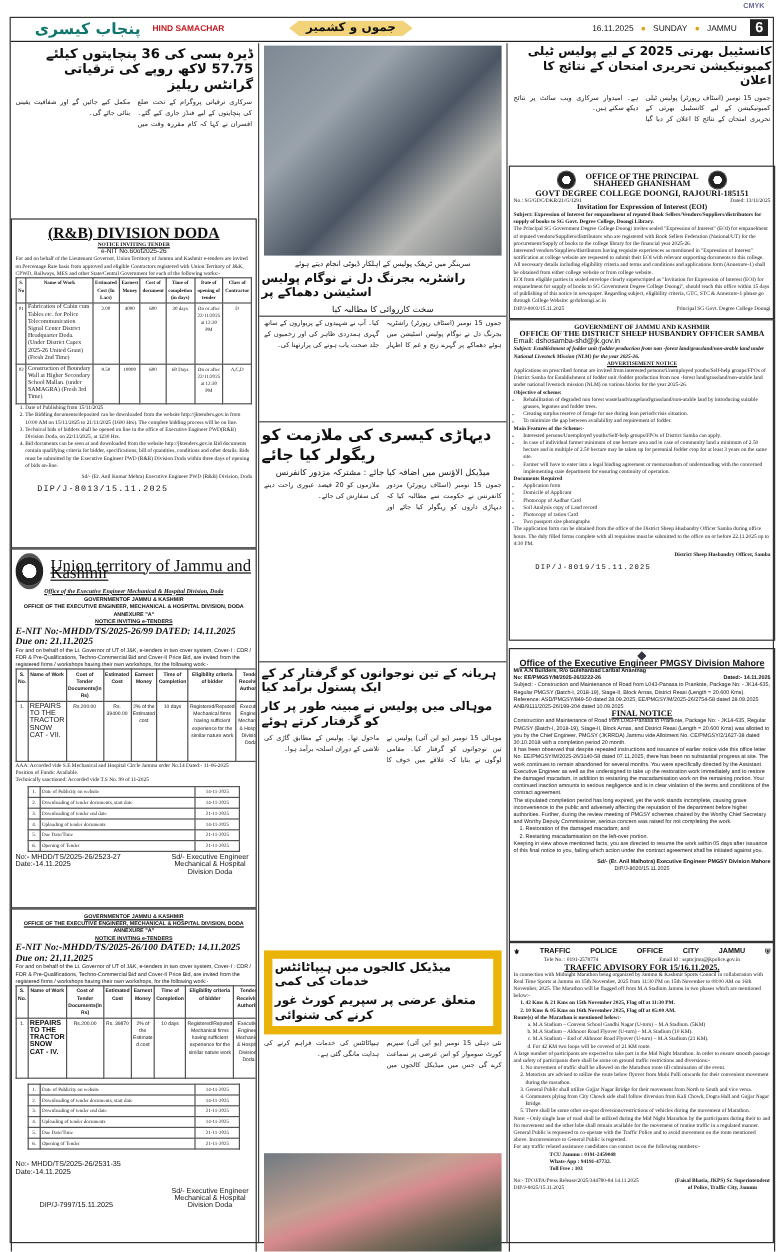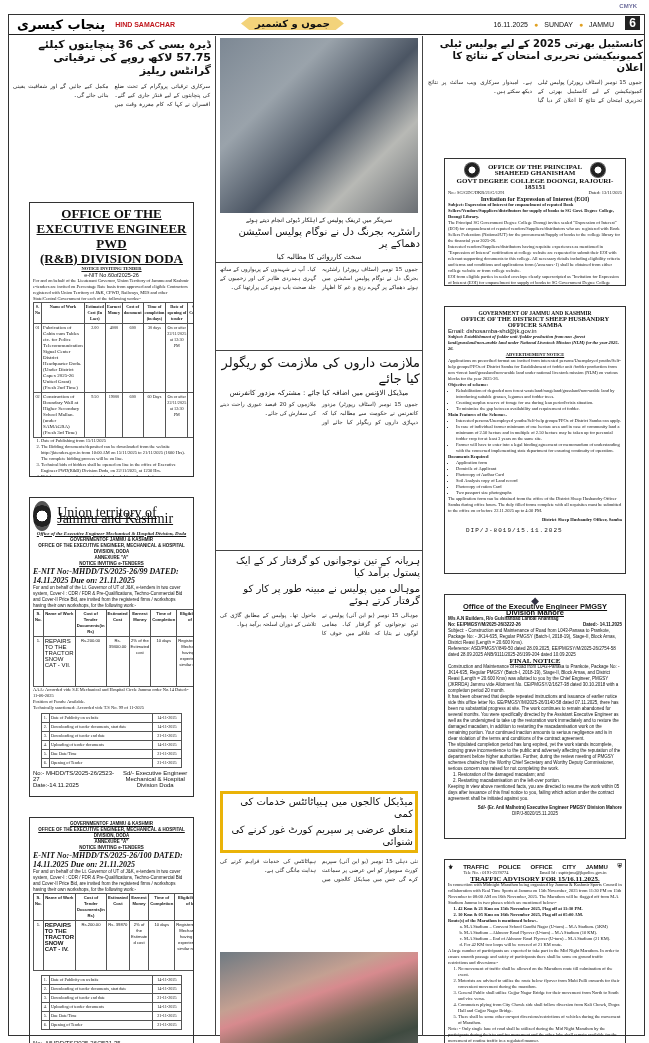--- a/index.html
+++ b/index.html
@@ -1,34 +1,34 @@
 <!DOCTYPE html>
 <html><head>
 <meta charset="utf-8">
 <style>
 *{box-sizing:border-box;margin:0;padding:0}
 body{width:649px;height:1043px;background:#fff;font-family:"Liberation Serif",serif;color:#111;position:relative;overflow:hidden}
 .cmyk{position:absolute;right:12px;top:3px;font:bold 6px "Liberation Sans",sans-serif;color:#6a6a9a}
 .page{position:absolute;left:8px;top:14px;width:637px;height:1022px;border:1px solid #333}
 .mast{position:absolute;left:0;top:0;width:100%;height:20px;border-bottom:1.5px solid #222;display:flex;align-items:center}
-.logo{color:#000000;font:bold 13px "DejaVu Sans",sans-serif;margin-left:8px;direction:rtl}
+.logo{color:#0f766e;font:bold 13px "DejaVu Sans",sans-serif;margin-left:20px;direction:rtl}
 .brand{color:#c0161c;font:bold 7px "Liberation Sans",sans-serif;margin-left:10px}
 .section{position:absolute;left:232px;top:2px;background:#f3d37a;padding:1px 14px;font:bold 10px "DejaVu Sans",sans-serif;clip-path:polygon(8% 0,92% 0,100% 50%,92% 100%,8% 100%,0 50%)}
 .dateline{position:absolute;right:30px;top:6px;font:7px "Liberation Sans",sans-serif}
 .dateline .dot{color:#e0a020;margin:0 6px}
 .pgno{position:absolute;right:4px;top:1px;background:#222;color:#fff;font:bold 12px "Liberation Sans",sans-serif;padding:0 4px}
 .col{position:absolute;top:21px}
 .c1{left:0;width:205px}
 .c2{left:206px;width:208px;border-left:1px solid #444;border-right:1px solid #444;height:1000px}
 .c3{left:415px;width:222px}
 .urdu{direction:rtl;font-family:"DejaVu Sans",sans-serif;text-align:right}
 .hl{font-size:11px;font-weight:bold;padding:2px 3px;line-height:1.2}
-.hl2{font-size:13px;font-weight:normal;padding:2px;line-height:1.2;text-align:right}
+.hl2{font-size:13px;font-weight:bold;padding:2px;line-height:1.2;text-align:left}
 .body-u{font-size:5.5px;line-height:9px;color:#222;column-count:2;column-gap:6px;padding:2px 4px;text-align:justify}
-.box{border:1.5px solid #333;margin:20px;padding:3px;font-size:4.5px;line-height:6px}
+.box{border:1.5px solid #333;margin:0;padding:3px;font-size:4.5px;line-height:6px}
 .tt{text-align:center;font-weight:bold}
 .big1{font-size:13px;text-decoration:underline;text-align:center;font-weight:bold;line-height:15px}
 table{border-collapse:collapse;width:100%}
 td,th{border:0.6px solid #555;font-size:4.2px;padding:1px;vertical-align:top;text-align:center}
 td.l{text-align:left}
 .photo{background:linear-gradient(135deg,#7d8894 0%,#9aa3ab 30%,#4b5563 55%,#b8b9b5 75%,#6b6f74 100%);margin:2px 4px}
 .photo2{background:linear-gradient(160deg,#6f7a82 0%,#c4a092 35%,#d78a8e 45%,#7a6a5a 65%,#3f4a40 85%,#5a5e5a 100%);margin:2px 4px}
 .cap{font-size:6px;text-align:center;padding:1px;direction:rtl;font-family:"DejaVu Sans",sans-serif}
 .sig{text-align:right;font-size:4.5px;margin-top:3px}
 .dip{font:7px "Liberation Mono",monospace;letter-spacing:1px;padding:4px 18px}
@@ -54,21 +54,20 @@
       <span>16.11.2025</span><span class="dot">●</span><span>SUNDAY</span><span class="dot">●</span><span>JAMMU</span>
     </span>
     <span class="pgno">6</span>
   </div>
 
   <div class="col c1">
     <div class="urdu hl">ڈیرہ بسی کی 36 پنچایتوں کیلئے 57.75 لاکھ روپے کی ترقیاتی گرانٹس ریلیز</div>
     <div class="urdu body-u" style="height:102px;overflow:hidden">سرکاری ترقیاتی پروگرام کے تحت ضلع کی پنچایتوں کے لیے فنڈز جاری کیے گئے۔ افسران نے کہا کہ کام مقررہ وقت میں مکمل کیے جائیں گے اور شفافیت یقینی بنائی جائے گی۔</div>
 
     <div class="box" style="height:275px;overflow:hidden">
-      <div class="big1">OFFICE OF THE EXECUTIVE ENGINEER PWD</div>
       <div class="big1">(R&amp;B) DIVISION DODA</div>
       <div class="tt" style="text-decoration:underline">NOTICE INVITING TENDER</div>
       <div class="tt sans" style="font-weight:normal;font-size:5.5px">e-NIT No.60of2025-26</div>
       <div>For and on behalf of the Lieutenant Governor, Union Territory of Jammu and Kashmir e-tenders are invited on Percentage Rate basis from approved and eligible Contractors registered with Union Territory of J&amp;K, CPWD, Railways, MES and other State/Central Government for each of the following works:-</div>
       <table>
         <tbody>
             <tr>
           <th>S. No</th>
           <th>Name of Work</th>
           <th>Estimated Cost (In Lacs)</th>
@@ -270,28 +269,28 @@
     </div>
   </div>
 
   <div class="col c2">
     <div class="photo" style="height:175px"></div>
     <div class="cap">سرینگر میں ٹریفک پولیس کے اہلکار ڈیوٹی انجام دیتے ہوئے</div>
     <div class="urdu hl2" style="font-size:10px">راشٹریہ بجرنگ دل نے نوگام پولیس اسٹیشن دھماکے پر</div>
     <div class="urdu" style="font-size:7px;text-align:center;border-bottom:1px solid #444;padding:1px">سخت کارروائی کا مطالبہ کیا</div>
     <div class="urdu body-u" style="height:85px;overflow:hidden">جموں 15 نومبر (اسٹاف رپورٹر) راشٹریہ بجرنگ دل نے نوگام پولیس اسٹیشن میں ہوئے دھماکے پر گہرے رنج و غم کا اظہار کیا۔ آپ نے شہیدوں کے پریواروں کے ساتھ گہری ہمدردی ظاہر کی اور زخمیوں کے جلد صحت یاب ہونے کی پرارتھنا کی۔</div>
     <div class="hr"></div>
-    <div class="urdu hl2">ملازمت داروں کی ملازمت کو ریگولر کیا جائے</div>
+    <div class="urdu hl2">دیہاڑی کیسری کی ملازمت کو ریگولر کیا جائے</div>
     <div class="urdu" style="font-size:7px;text-align:center;padding:1px">میڈیکل الاؤنس میں اضافہ کیا جائے : مشترکہ مزدور کانفرنس</div>
     <div class="urdu body-u" style="height:150px;overflow:hidden">جموں 15 نومبر (اسٹاف رپورٹر) مزدور کانفرنس نے حکومت سے مطالبہ کیا کہ دیہاڑی داروں کو ریگولر کیا جائے اور ملازموں کو 20 فیصد عبوری راحت دینے کی سفارش کی جائے۔</div>
     <div class="hr"></div>
     <div class="urdu hl2" style="font-size:10px">ہریانہ کے تین نوجوانوں کو گرفتار کر کے ایک پستول برآمد کیا</div>
     <div class="urdu hl2" style="font-size:10px">موہالی میں پولیس نے مبینہ طور پر کار کو گرفتار کرتے ہوئے</div>
     <div class="urdu body-u" style="height:180px;overflow:hidden">موہالی 15 نومبر (یو این آئی) پولیس نے تین نوجوانوں کو گرفتار کیا۔ مقامی لوگوں نے بتایا کہ علاقے میں خوف کا ماحول تھا۔ پولیس کے مطابق گاڑی کی تلاشی کے دوران اسلحہ برآمد ہوا۔</div>
-    <div style="border:3px solid #eab308;margin:2px 4px">
+    <div style="border:7px solid #eab308;margin:2px 4px">
       <div class="urdu hl2" style="font-size:10px">میڈیکل کالجوں میں ہیپاٹائٹس خدمات کی کمی</div>
       <div class="urdu hl2" style="font-size:10px">متعلق عرضی پر سپریم کورٹ غور کرنے کی شنوائی</div>
     </div>
     <div class="urdu body-u" style="height:95px;overflow:hidden">نئی دہلی 15 نومبر (یو این آئی) سپریم کورٹ سوموار کو اس عرضی پر سماعت کرے گی جس میں میڈیکل کالجوں میں ہیپاٹائٹس کی خدمات فراہم کرنے کی ہدایت مانگی گئی ہے۔</div>
     <div class="photo2" style="height:100px"></div>
 
   </div>
 
   <div class="col c3">
     <div class="urdu hl" style="font-size:10px">کانسٹیبل بھرتی 2025 کے لیے پولیس ٹیلی کمیونیکیشن تحریری امتحان کے نتائج کا اعلان</div>

